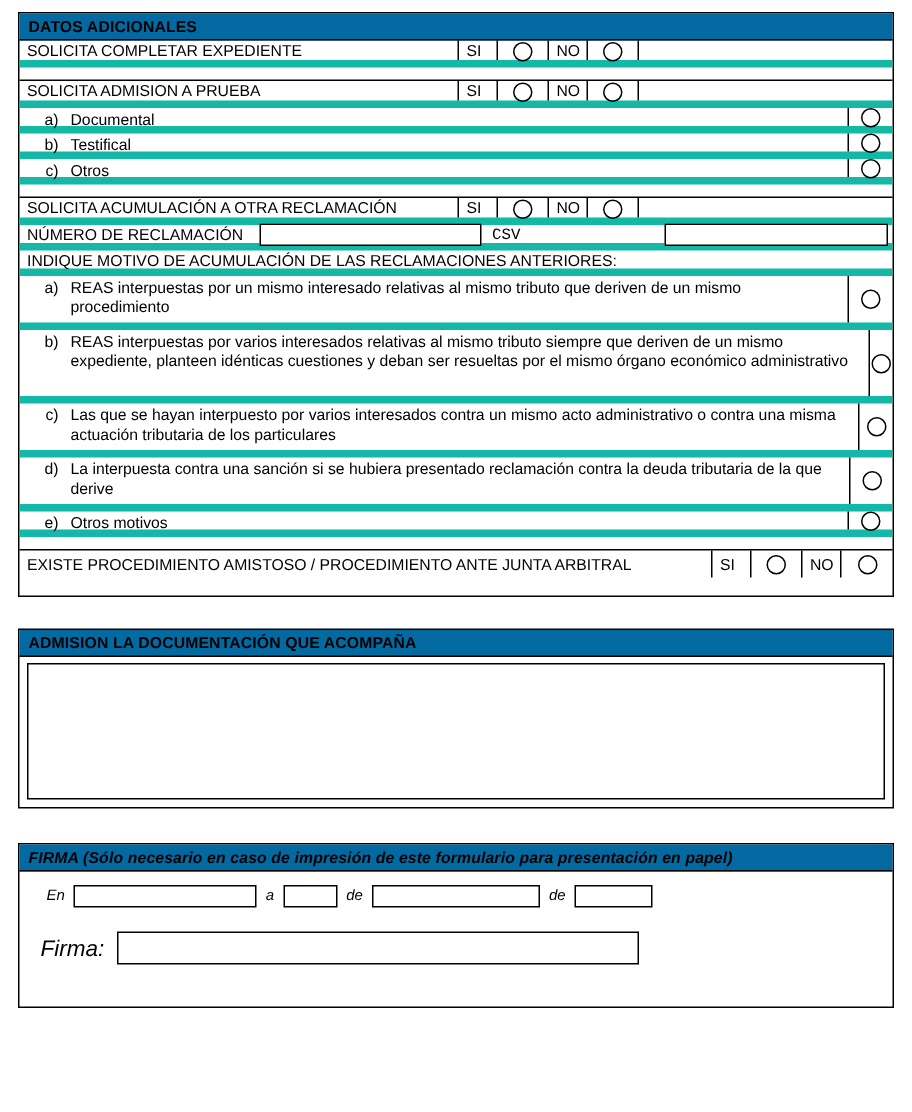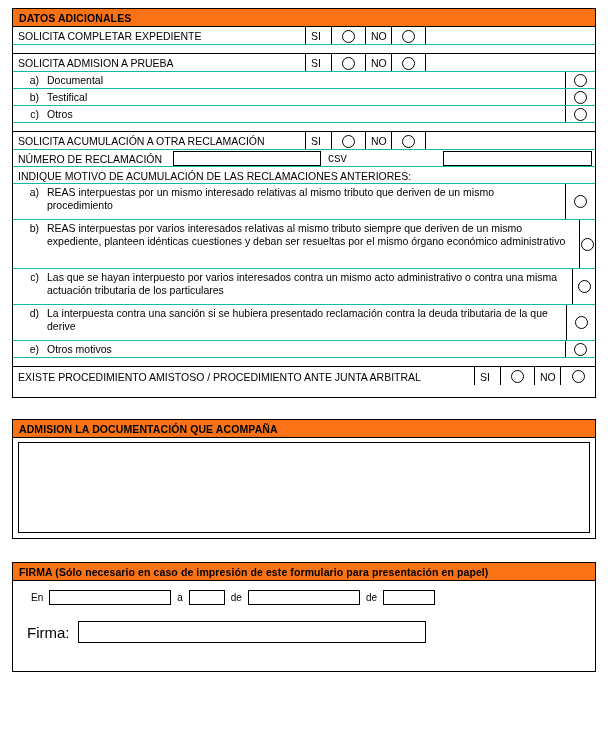--- a/index.html
+++ b/index.html
@@ -24,34 +24,34 @@
   }
 
   
   .block {
     position: absolute;
     border: 1px solid #000;
     box-sizing: border-box;
     background: #fff;
   }
   .hdr {
-    background: #f97316;
+    background: #0369a1;
     font-weight: bold;
     font-size: 10.5px;
     padding: 3px 6px 2px 6px;
     border-bottom: 1px solid #000;
     box-sizing: border-box;
     letter-spacing: 0.1px;
   }
 
   
   .row {
     display: flex;
     align-items: stretch;
-    border-bottom: 1px solid #14b8a6;
+    border-bottom: 5px solid #14b8a6;
     box-sizing: border-box;
     min-height: 17px;
   }
   .row:last-child { border-bottom: none; }
   .cell {
     box-sizing: border-box;
     padding: 2px 5px 1px 5px;
     display: flex;
     align-items: center;
   }
@@ -283,21 +283,21 @@
     </div>
   </div>
 
   <div class="block" style="left:12px; top:419px; width:584px; height:120px;">
     <div class="hdr">ADMISION LA DOCUMENTACIÓN QUE ACOMPAÑA</div>
     <div style="padding:4px 5px 5px 5px; box-sizing:border-box; height:100px;">
       <div class="doc-area" style="width:100%; height:100%;"></div>
     </div>
   </div>
 
-  <div class="block" style="left:12px; top:562px; width:584px; height:110px;">
+  <div class="block" style="left:12px; top:562px; width:584px; height:110px;font-style:italic;">
     <div class="hdr">FIRMA (Sólo necesario en caso de impresión de este formulario para presentación en papel)</div>
 
     <div class="firma-line">
       <span>En</span>
       <span class="in-box" style="width:122px;"></span>
       <span>a</span>
       <span class="in-box" style="width:36px;"></span>
       <span>de</span>
       <span class="in-box" style="width:112px;"></span>
       <span>de</span>

